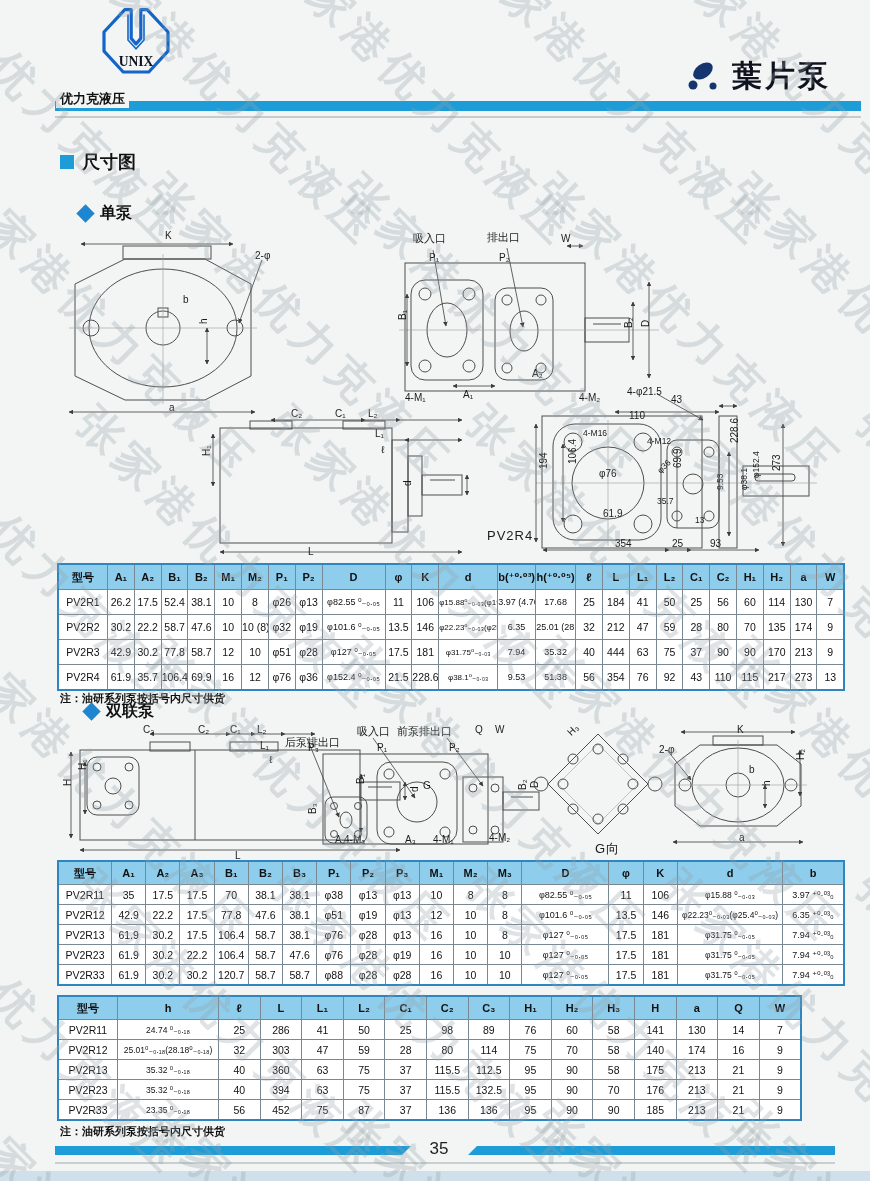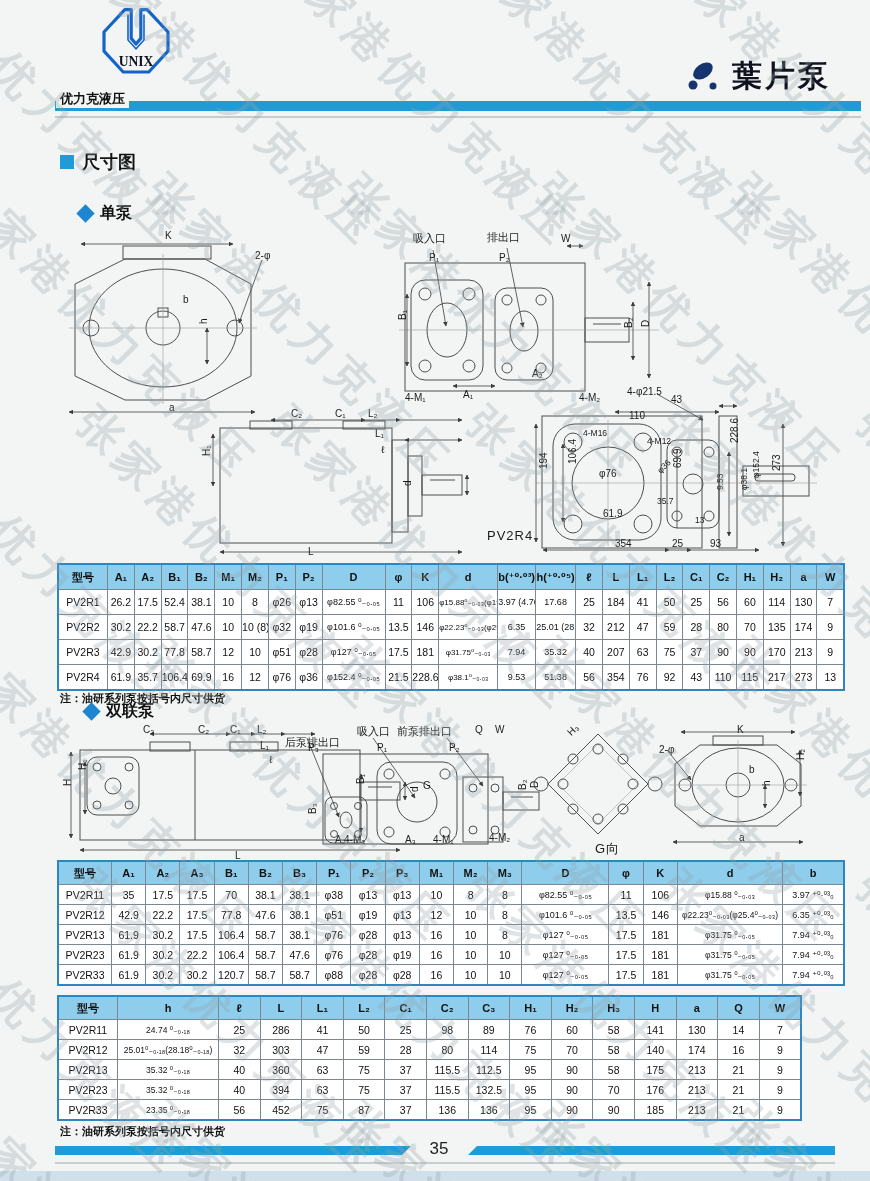--- a/index.html
+++ b/index.html
@@ -374,21 +374,21 @@
           <td>10</td>
           <td>φ51</td>
           <td>φ28</td>
           <td>φ127 ⁰₋₀.₀₅</td>
           <td>17.5</td>
           <td>181</td>
           <td>φ31.75⁰₋₀.₀₃</td>
           <td>7.94</td>
           <td>35.32</td>
           <td>40</td>
-          <td>207</td>
+          <td>444</td>
           <td>63</td>
           <td>75</td>
           <td>37</td>
           <td>90</td>
           <td>90</td>
           <td>170</td>
           <td>213</td>
           <td>9</td>
         </tr>
         <tr>

